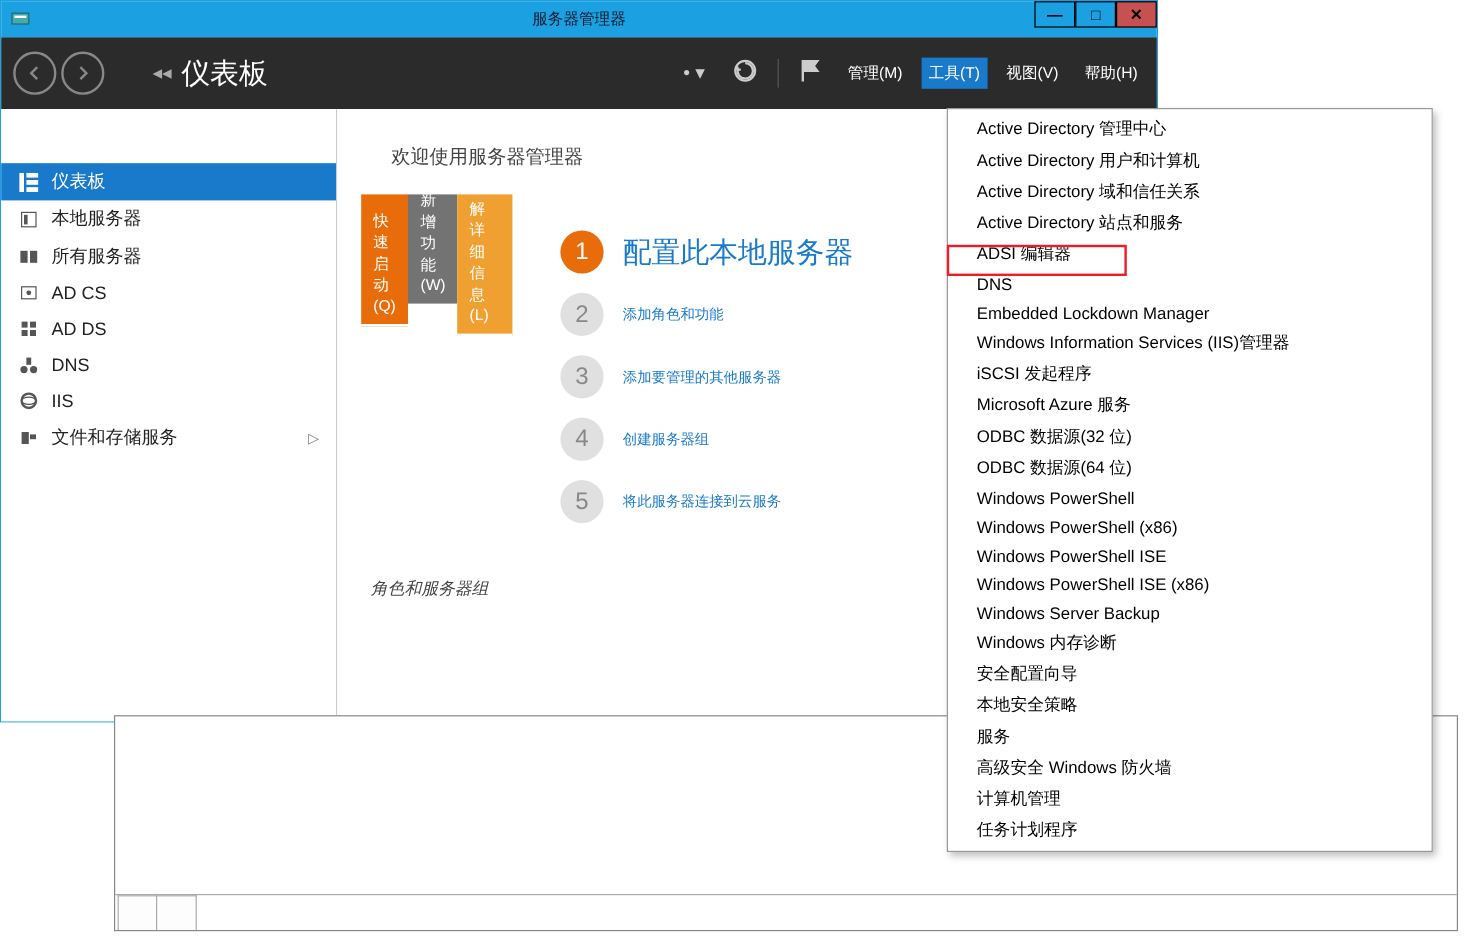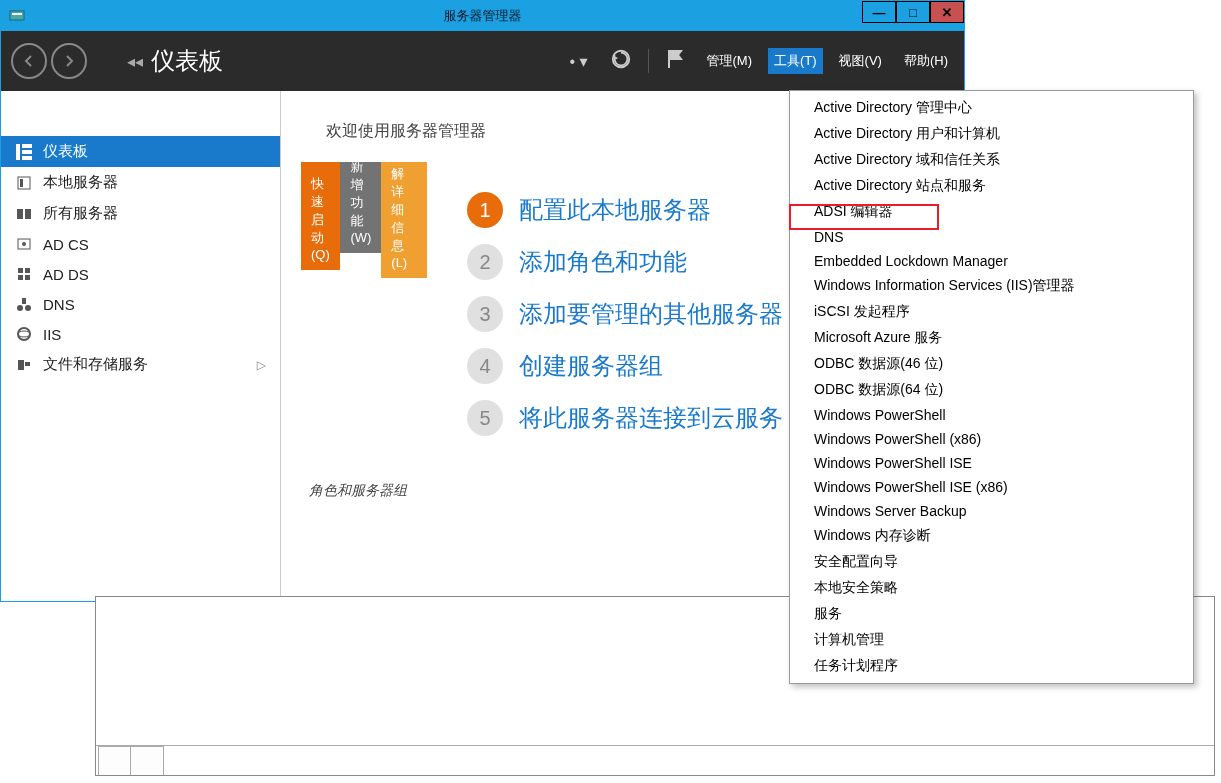--- a/index.html
+++ b/index.html
@@ -39,21 +39,21 @@
 .left-tiles { display: flex; flex-direction: row; width: 126px; }
 .tile { color: #fff; font-size: 13px; display: flex; align-items: flex-end; padding: 8px 10px; border-bottom: 2px solid #fff; }
 .tile.orange1 { background: #e86c0a; height: 110px; }
 .tile.orange2 { background: #737373; height: 93px; }
 .tile.orange3 { background: #f0a030; height: 118px; justify-content: center; }
 .right-steps { flex: 1; padding-left: 40px; padding-top: 30px; }
 .step { display: flex; align-items: center; gap: 16px; margin-bottom: 16px; }
 .step-num { width: 36px; height: 36px; border-radius: 50%; display: flex; align-items: center; justify-content: center; font-size: 20px; }
 .step-num.primary { background: #e86c0a; color: #fff; }
 .step-num.secondary { background: #e0e0e0; color: #888; }
-.step-text { font-size: 24px; color: #1979ca; }
+.step-text { font-size: 12px; color: #1979ca; }
 .step.first .step-text { font-size: 24px; }
 .roles-title { font-size: 14px; color: #444; margin-top: 30px; margin-left: 8px; font-style: italic; }
 
 .dropdown-menu { position: absolute; left: 789px; top: 90px; width: 405px; background: #fff; border: 1px solid #999; box-shadow: 3px 3px 6px rgba(0,0,0,0.25); padding: 4px 12px; z-index: 100; }
 .dd-item { padding: 4px 12px; font-size: 14px; color: #000; cursor: default; white-space: nowrap; }
 
 .highlight-box { position: absolute; border: 2px solid #ee1c25; pointer-events: none; z-index: 200; }
 
 .browser-frame { position: absolute; left: 95px; top: 596px; width: 1120px; height: 180px; border: 1px solid #888; background: #fff; }
 .browser-tab-bar { position: absolute; left: 0; bottom: 0; height: 30px; display: flex; border-top: 1px solid #aaa; width: 100%; padding-left: 2px; }
@@ -245,31 +245,32 @@
   <div class="dd-item">Active Directory 管理中心</div>
   <div class="dd-item">Active Directory 用户和计算机</div>
   <div class="dd-item">Active Directory 域和信任关系</div>
   <div class="dd-item">Active Directory 站点和服务</div>
   <div class="dd-item">ADSI 编辑器</div>
   <div class="dd-item">DNS</div>
   <div class="dd-item">Embedded Lockdown Manager</div>
   <div class="dd-item">Windows Information Services (IIS)管理器</div>
   <div class="dd-item">iSCSI 发起程序</div>
   <div class="dd-item">Microsoft Azure 服务</div>
-  <div class="dd-item">ODBC 数据源(46 位)</div>
+  <div class="dd-item">ODBC 数据源(32 位)</div>
   <div class="dd-item">ODBC 数据源(64 位)</div>
   <div class="dd-item">Windows PowerShell</div>
   <div class="dd-item">Windows PowerShell (x86)</div>
   <div class="dd-item">Windows PowerShell ISE</div>
   <div class="dd-item">Windows PowerShell ISE (x86)</div>
   <div class="dd-item">Windows Server Backup</div>
   <div class="dd-item">Windows 内存诊断</div>
   <div class="dd-item">安全配置向导</div>
   <div class="dd-item">本地安全策略</div>
   <div class="dd-item">服务</div>
+  <div class="dd-item">高级安全 Windows 防火墙</div>
   <div class="dd-item">计算机管理</div>
   <div class="dd-item">任务计划程序</div>
 </div>
 
 <div class="highlight-box" style="left:789px; top:204px; width:150px; height:26px;"></div>
 
 <div class="browser-frame">
   <div class="browser-tab-bar">
     <div class="btab">&nbsp;</div>
     <div class="btab">&nbsp;</div>

